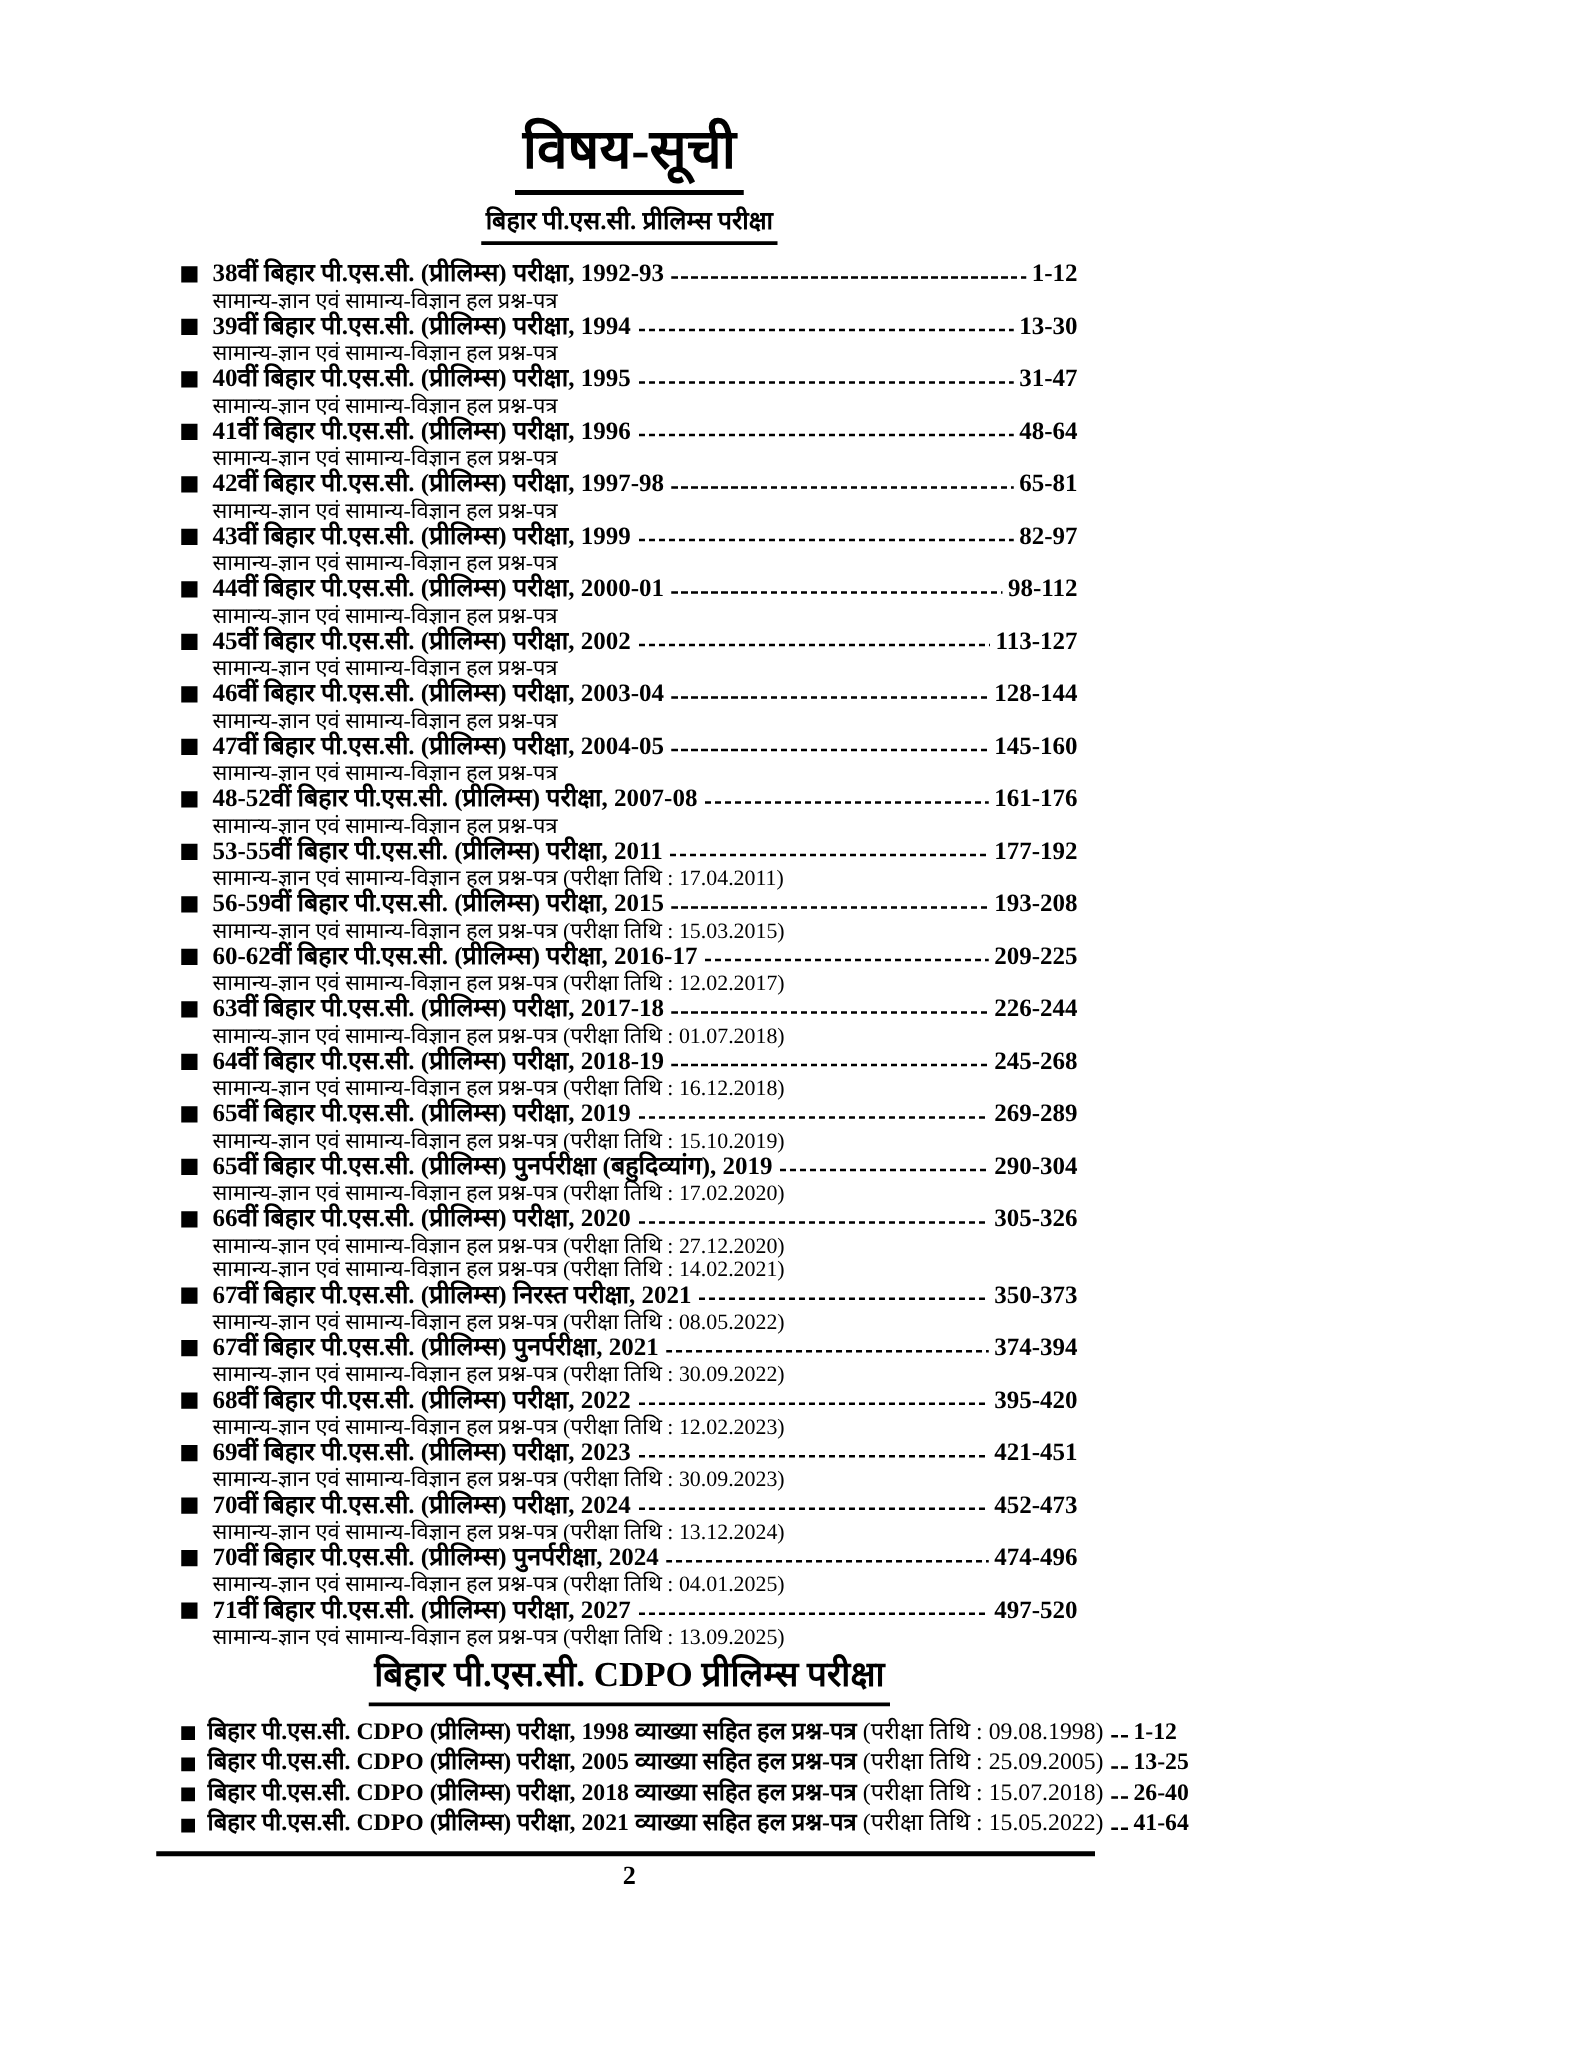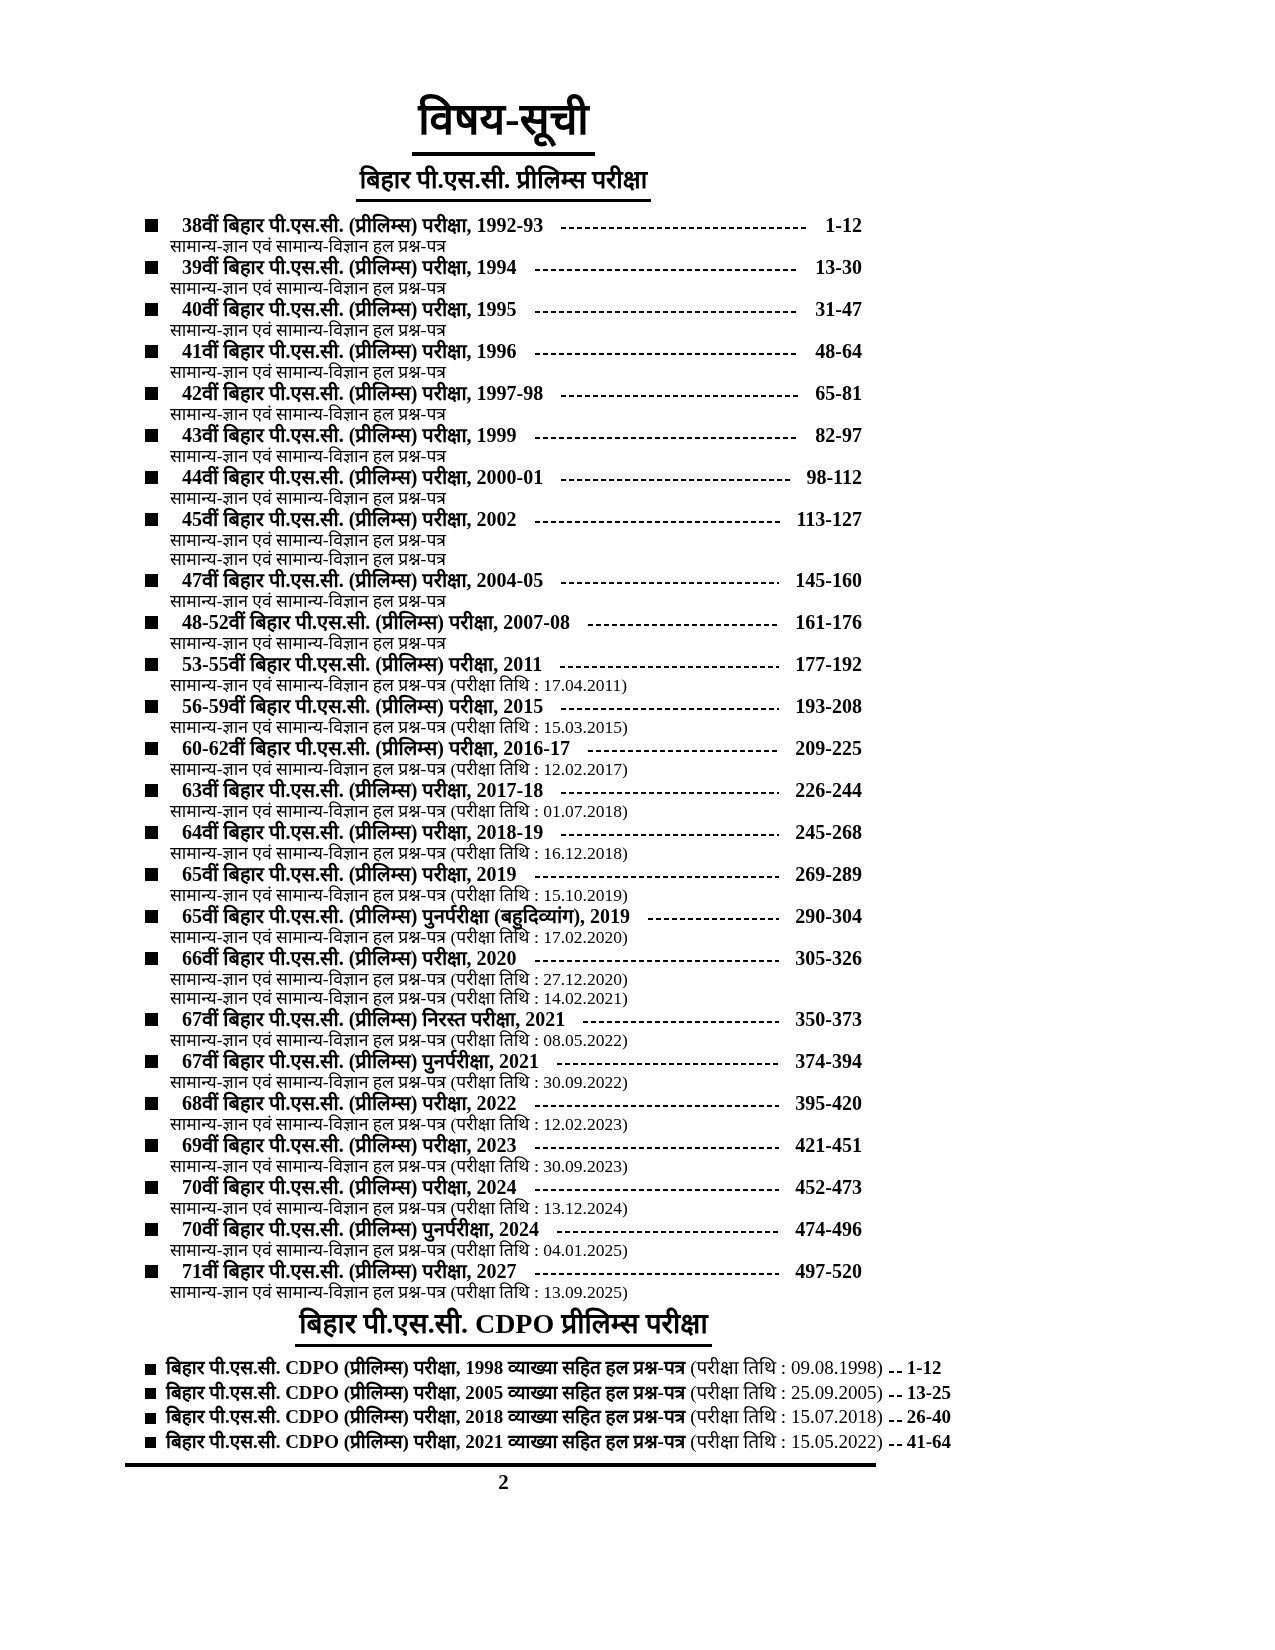--- a/index.html
+++ b/index.html
@@ -19,36 +19,35 @@
   .main-title .ul {
     display: inline-block;
     font-size: 44px; font-weight: bold;
     border-bottom: 4px solid #000;
     padding: 0 6px 8px 6px;
     line-height: 1.1;
   }
   .section-heading { text-align: center; margin: 2px 0 12px 0; }
   .section-heading .ul {
     display: inline-block;
-    font-size: 25px; font-weight: bold;
+    font-size: 20px; font-weight: bold;
     border-bottom: 3px solid #000;
     padding: 0 4px 4px 4px;
     line-height: 1.15;
   }
   .cdpo-heading { margin: 6px 0 9px 0; }
   .cdpo-heading .ul { font-size: 28px; }
 
   
   .toc-list { width: 100%; }
   .entry { margin: 0; }
   .entry-main {
     display: flex; align-items: baseline;
     font-size: 20px; font-weight: bold; line-height: 23px;
     white-space: nowrap;
-    gap: 12px;
   }
   .bullet {
     flex: none;
     width: 13px; height: 13px; background: #000;
     align-self: flex-end; margin: 0 12px 5px 0;
   }
   .entry-title { flex: none; }
   .leader {
     flex: 1 1 auto; min-width: 14px;
     height: 2px;
@@ -172,20 +171,26 @@
     <div class="entry-main">
       <span class="bullet"></span>
       <span class="entry-title">45वीं बिहार पी.एस.सी. (प्रीलिम्स) परीक्षा, 2002</span>
       <span class="leader"></span>
       <span class="entry-pages">113-127</span>
     </div>
     <div class="entry-sub">सामान्य-ज्ञान एवं सामान्य-विज्ञान हल प्रश्न-पत्र</div>
   </div>
 
   <div class="entry">
+    <div class="entry-main">
+      <span class="bullet"></span>
+      <span class="entry-title">46वीं बिहार पी.एस.सी. (प्रीलिम्स) परीक्षा, 2003-04</span>
+      <span class="leader"></span>
+      <span class="entry-pages">128-144</span>
+    </div>
     <div class="entry-sub">सामान्य-ज्ञान एवं सामान्य-विज्ञान हल प्रश्न-पत्र</div>
   </div>
 
   <div class="entry">
     <div class="entry-main">
       <span class="bullet"></span>
       <span class="entry-title">47वीं बिहार पी.एस.सी. (प्रीलिम्स) परीक्षा, 2004-05</span>
       <span class="leader"></span>
       <span class="entry-pages">145-160</span>
     </div>

